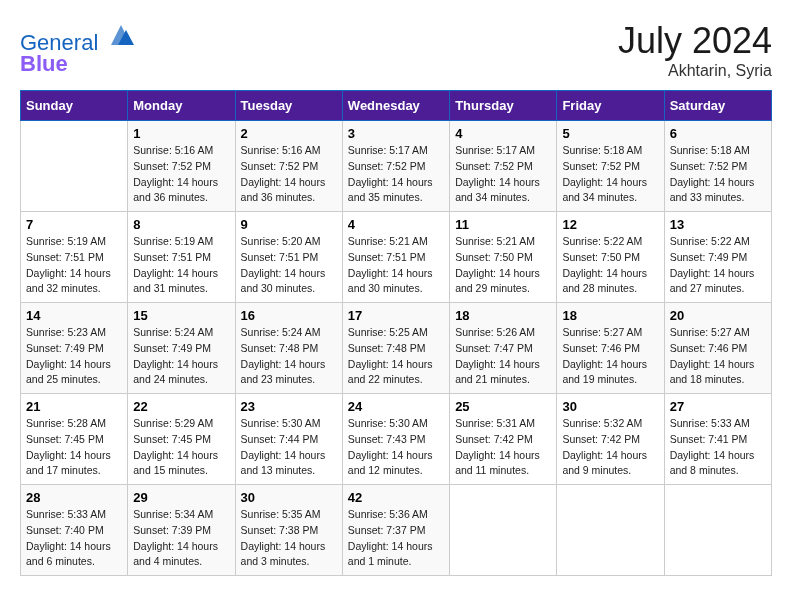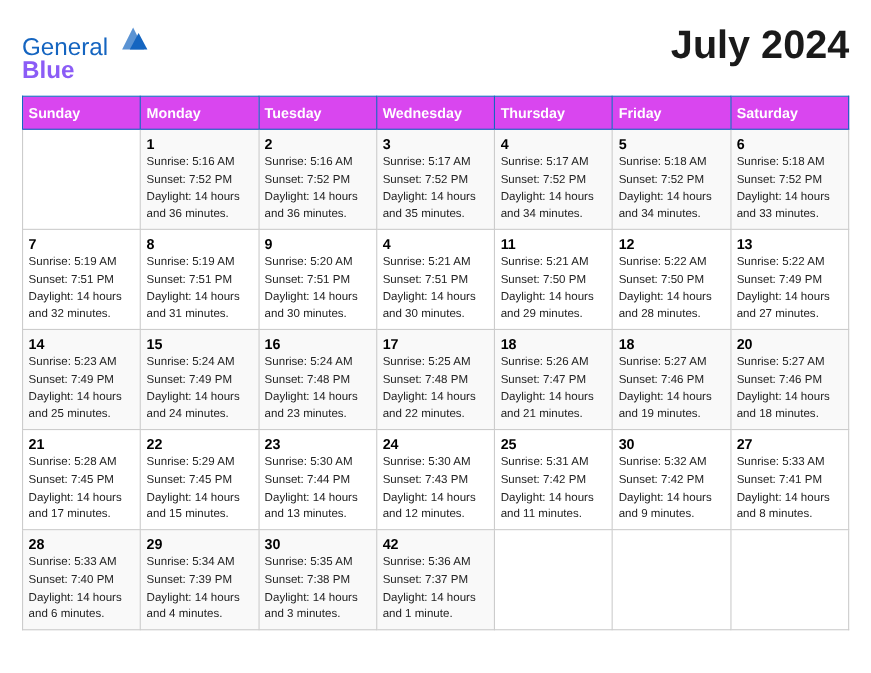--- a/index.html
+++ b/index.html
@@ -32,34 +32,34 @@
     .logo-icon {
       width: 30px;
       height: 30px;
       margin-left: 2px;
     }
     .title-block {
       text-align: right;
     }
     .main-title {
       font-size: 36px;
-      font-weight: bold;
+      font-weight: normal;
       color: #1a1a1a;
     }
     .subtitle {
       font-size: 16px;
       color: #333;
     }
     table {
       width: 100%;
       border-collapse: collapse;
       font-size: 11px;
     }
     thead tr th {
-      background: #d946ef;
+      background: #4c1d95;
       color: #fff;
       padding: 7px 5px;
       text-align: left;
       font-size: 13px;
       font-weight: bold;
       border: 1px solid #1565c0;
     }
     tbody tr td {
       border: 1px solid #ccc;
       padding: 5px 5px;
@@ -98,20 +98,21 @@
             <polygon points="5,25 15,5 25,25" fill="#1565c0" opacity="0.7"></polygon>
             <polygon points="12,25 20,10 28,25" fill="#1565c0"></polygon>
           </svg>
         </div>
       </div>
       <div style="font-size:22px;font-weight:bold;color:#8b5cf6;margin-top:-4px;">Blue</div>
     </div>
   </div>
   <div class="title-block">
     <div class="main-title">July 2024</div>
+    <div class="subtitle">Akhtarin, Syria</div>
   </div>
 </div>
 
 <table>
   <thead>
     <tr>
     <th>Sunday</th>
         <th>Monday</th>
         <th>Tuesday</th>
         <th>Wednesday</th>

